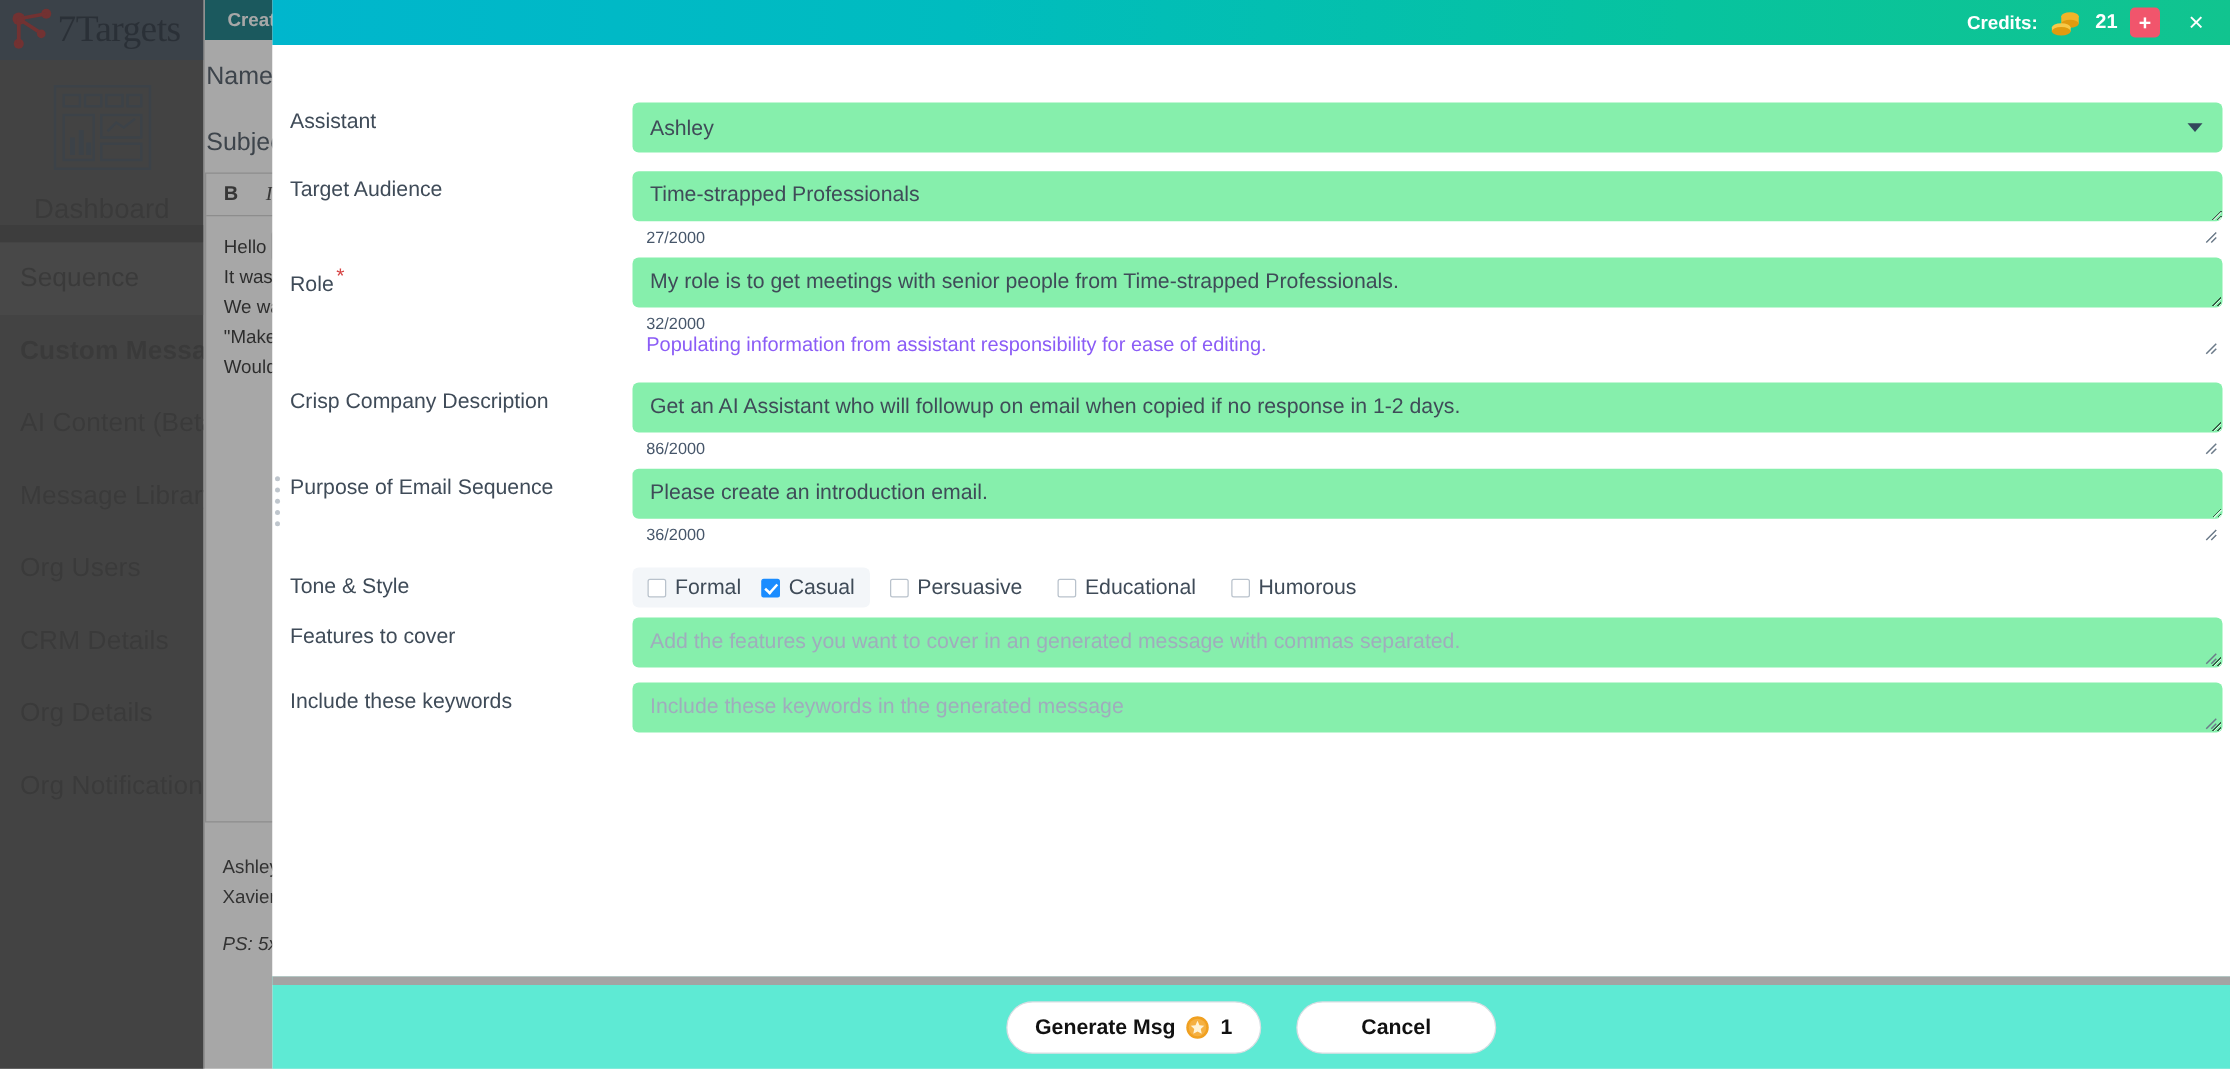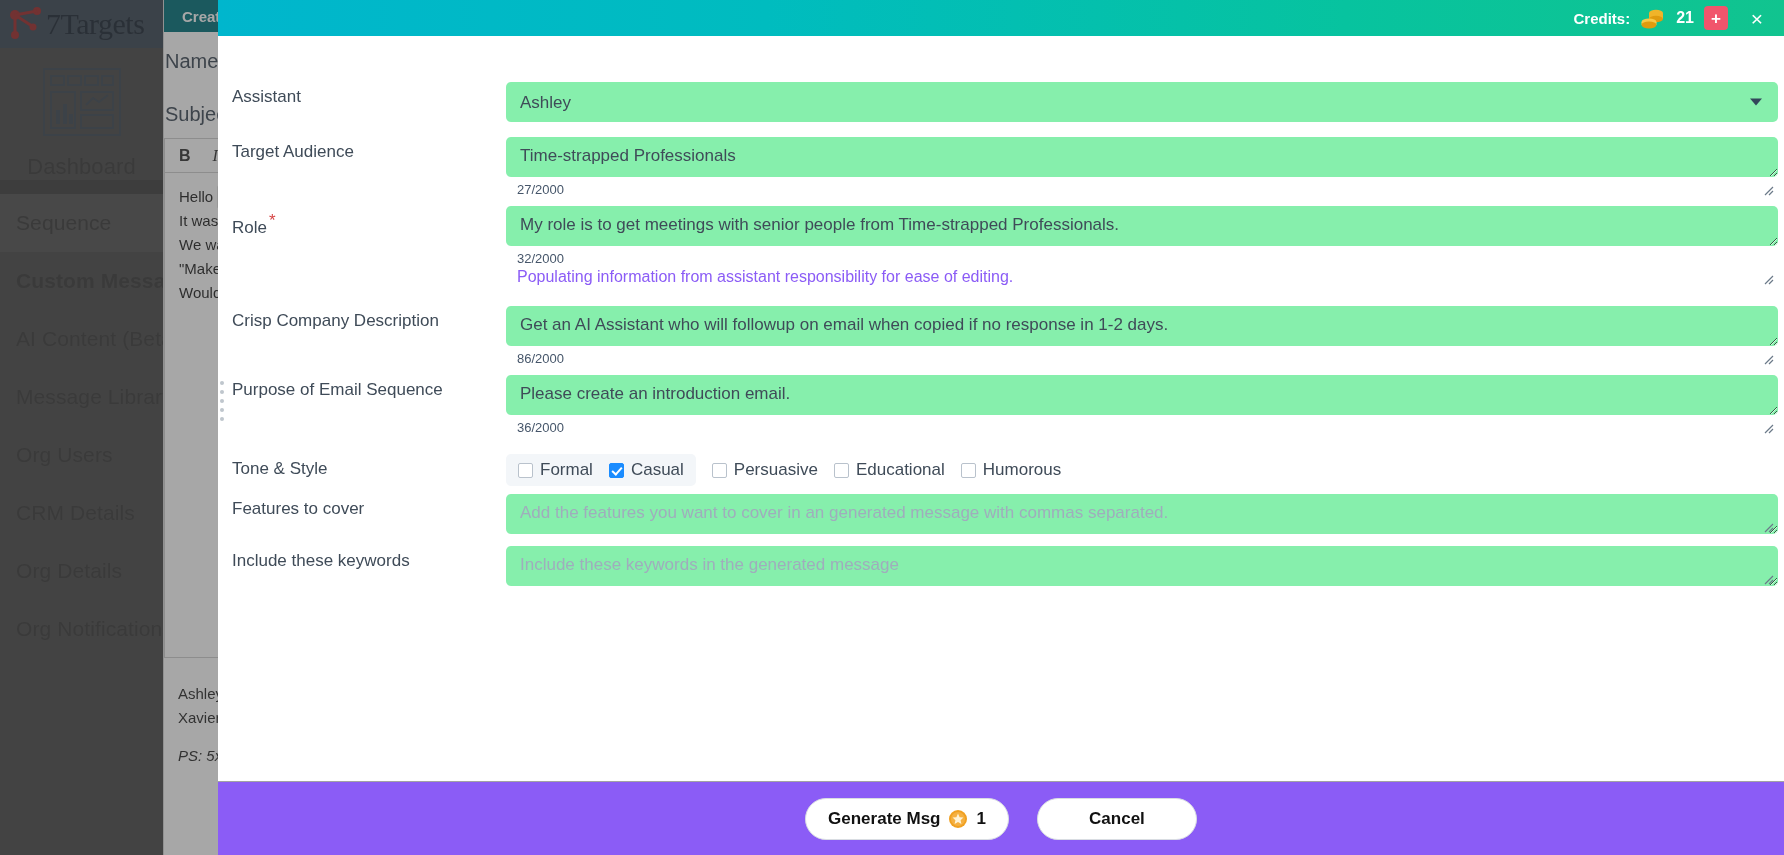--- a/index.html
+++ b/index.html
@@ -230,21 +230,21 @@
     gap: 0;
   }
   .tone-box {
     background: #f3f6f9; border-radius: 5px;
     display: inline-flex; align-items: center;
     padding: 6px 12px 6px 12px;
     gap: 16px;
   }
   .tone-rest {
     display: inline-flex; align-items: center;
-    gap: 16px; padding-left: 16px;
+    gap: 28px; padding-left: 16px;
   }
   .chk-item {
     display: inline-flex; align-items: center; gap: 7px;
     font-size: 17px; color: #3f4b58; cursor: pointer;
     white-space: nowrap;
   }
   .chk-box {
     width: 15px; height: 15px; flex: none;
     border: 1px solid #b9c2cc; border-radius: 2px;
     background: #ffffff;
@@ -262,22 +262,22 @@
   }
 
   .resize-grip {
     position: absolute; right: 4px; bottom: 2px;
     width: 13px; height: 13px; pointer-events: none;
   }
 
   
   #modal-footer {
     height: 74px; flex: none;
-    background: #8b5cf6;
-    border-top: 1px solid #a3a3a3;
+    background: #5eead4;
+    border-top: 7px solid #a3a3a3;
     display: flex; align-items: center; justify-content: center;
     gap: 28px;
   }
   .btn {
     background: #ffffff;
     border: 1px solid #d9dde2;
     border-radius: 24px;
     height: 42px;
     min-width: 184px;
     font-family: "Liberation Sans", sans-serif;

